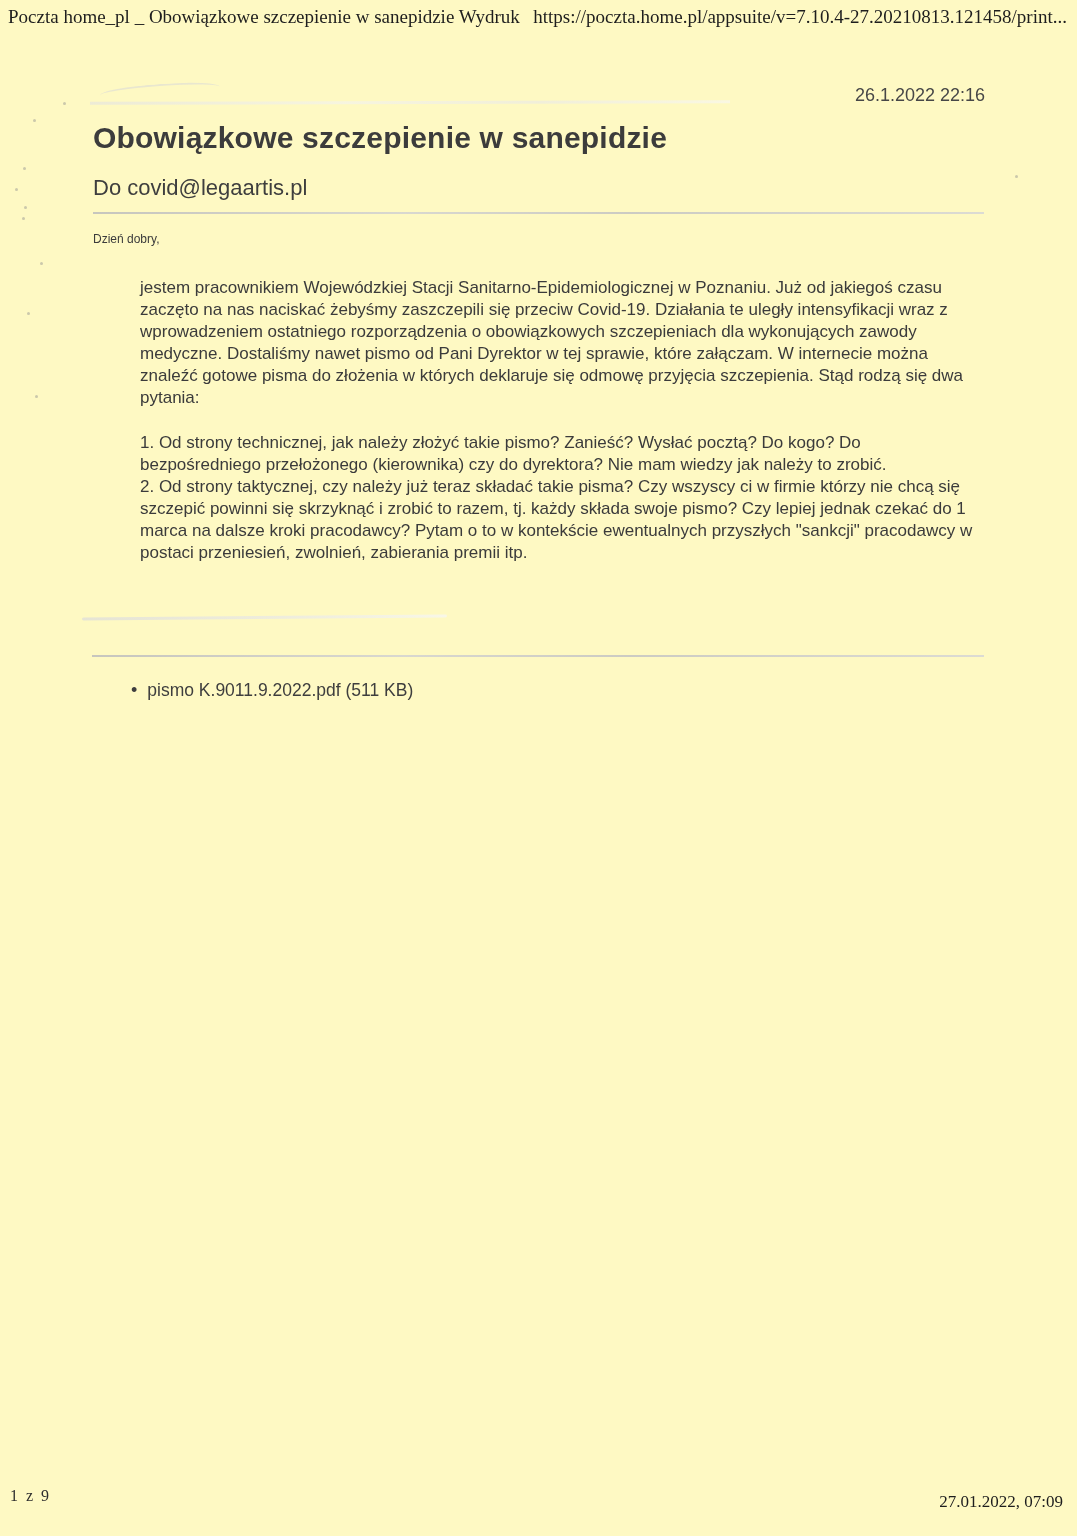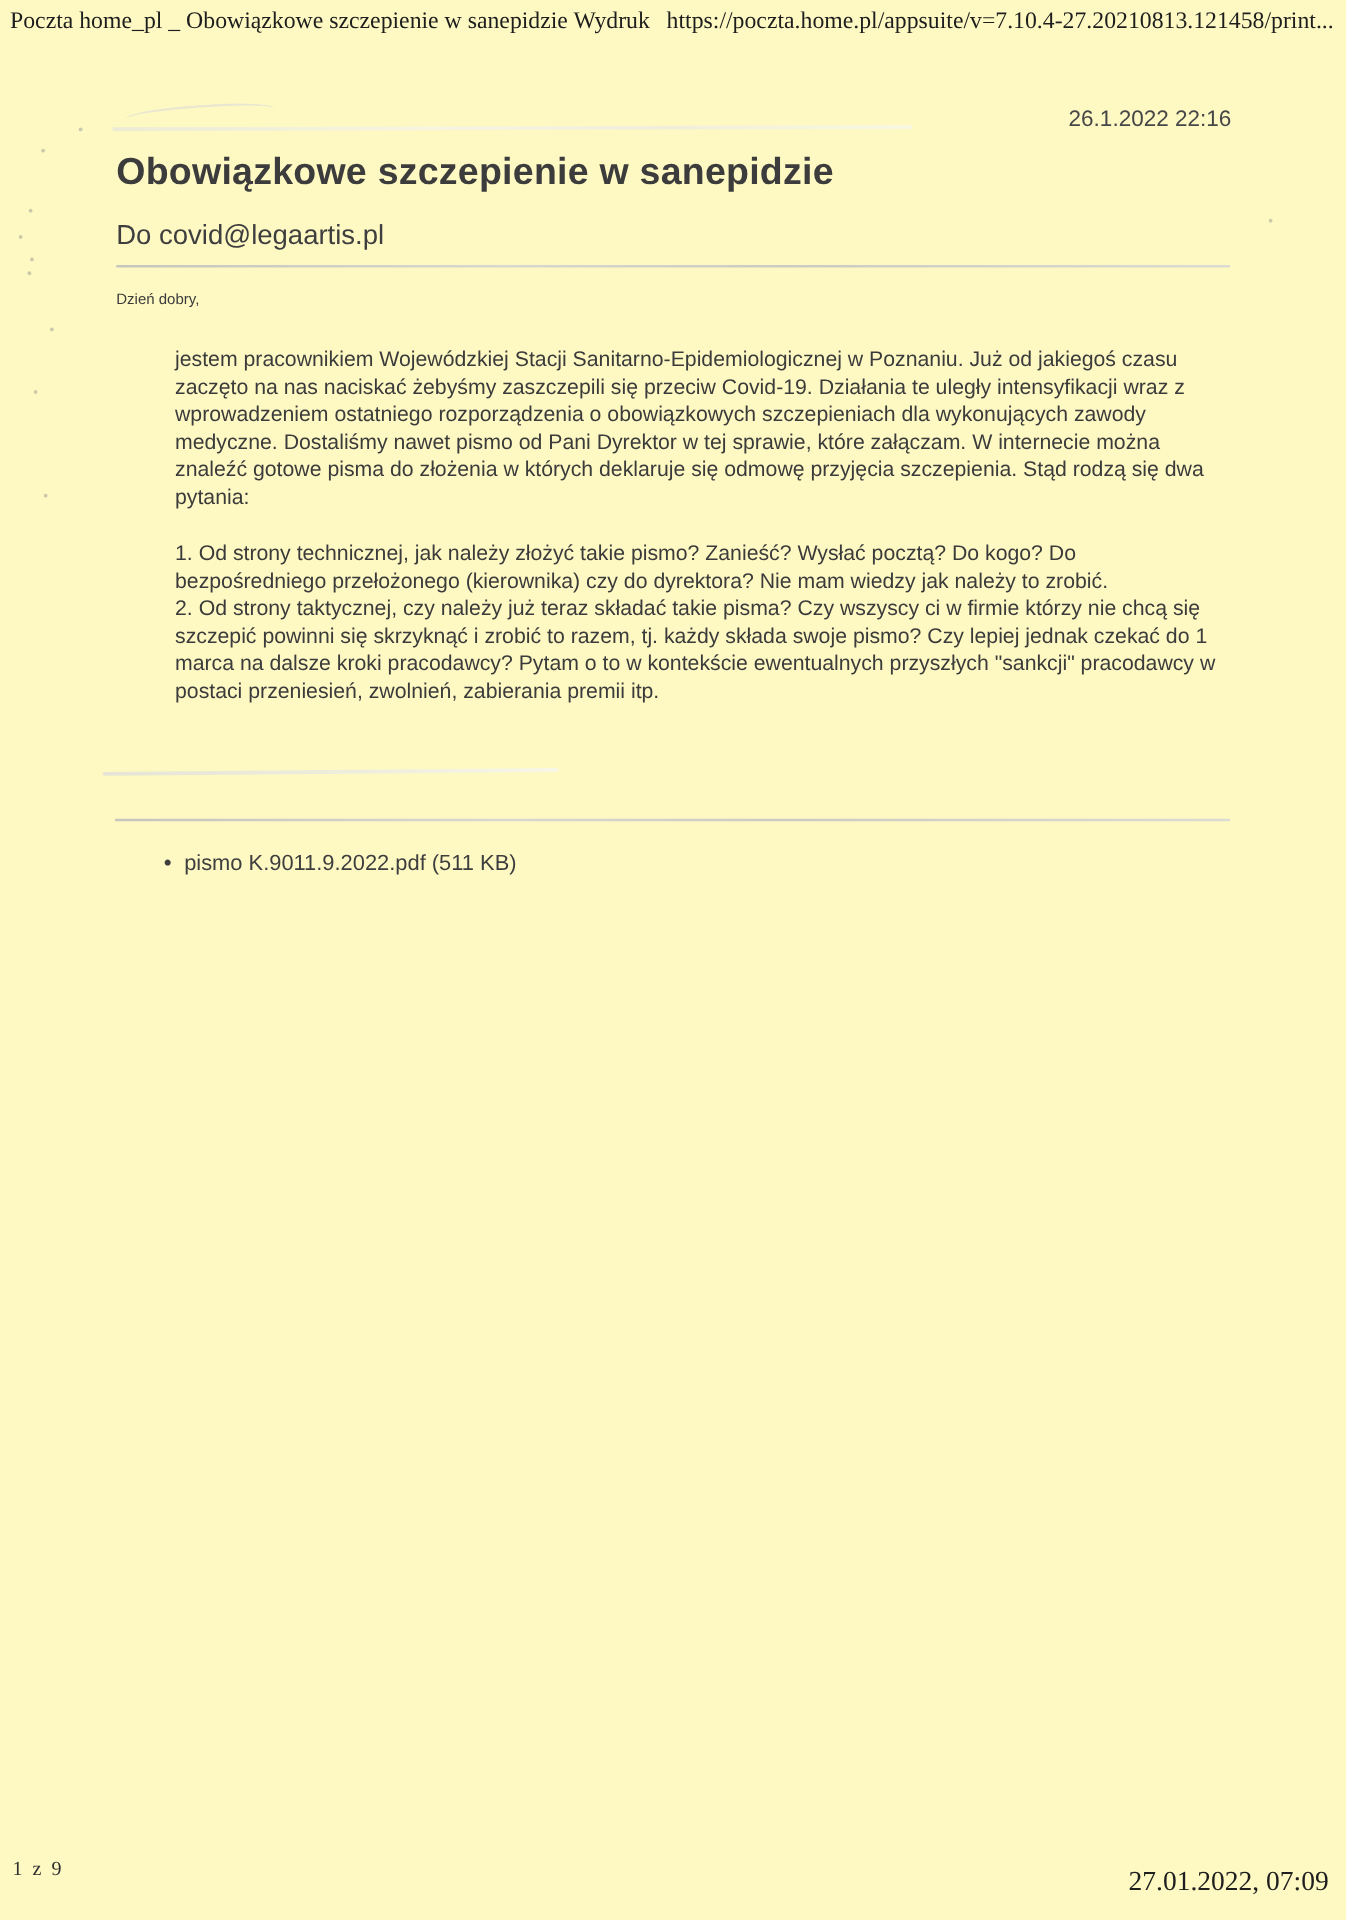--- a/index.html
+++ b/index.html
@@ -31,21 +31,21 @@
     top: 1487px; left: 10px;
     font-family: "Liberation Serif", serif;
     font-size: 16px;
     color: #2e2e2e;
     letter-spacing: 2px;
   }
   .footer-right {
     position: absolute;
     top: 1492px; right: 14px;
     font-family: "Liberation Serif", serif;
-    font-size: 22px;
+    font-size: 17px;
     color: #1e1e1e;
   }
   
   .sent-datetime {
     position: absolute;
     top: 85px; right: 92px;
     font-size: 18px;
     color: #474747;
     text-align: right;
   }

